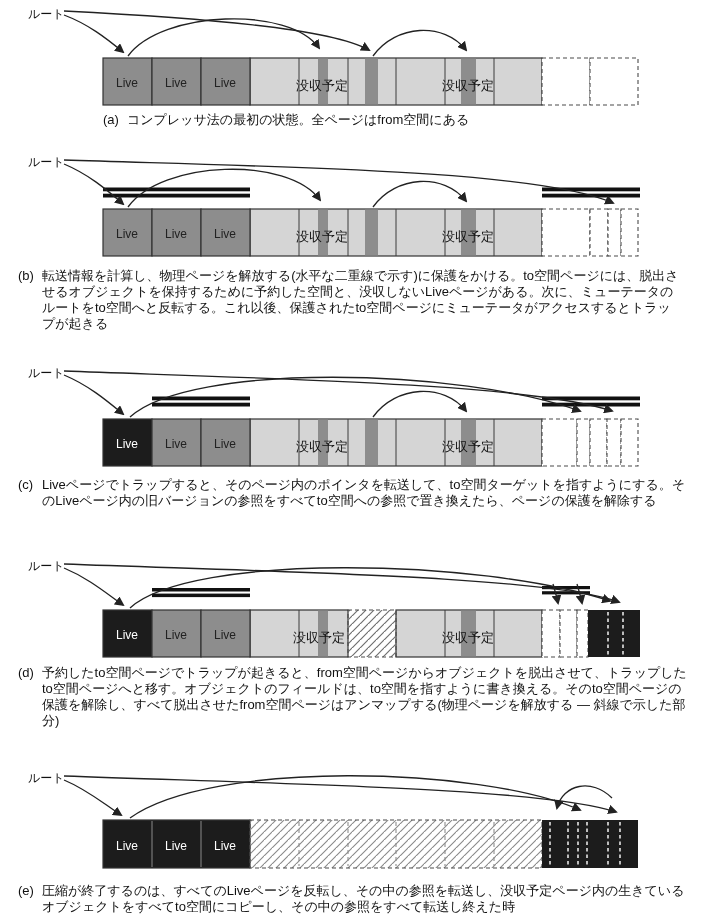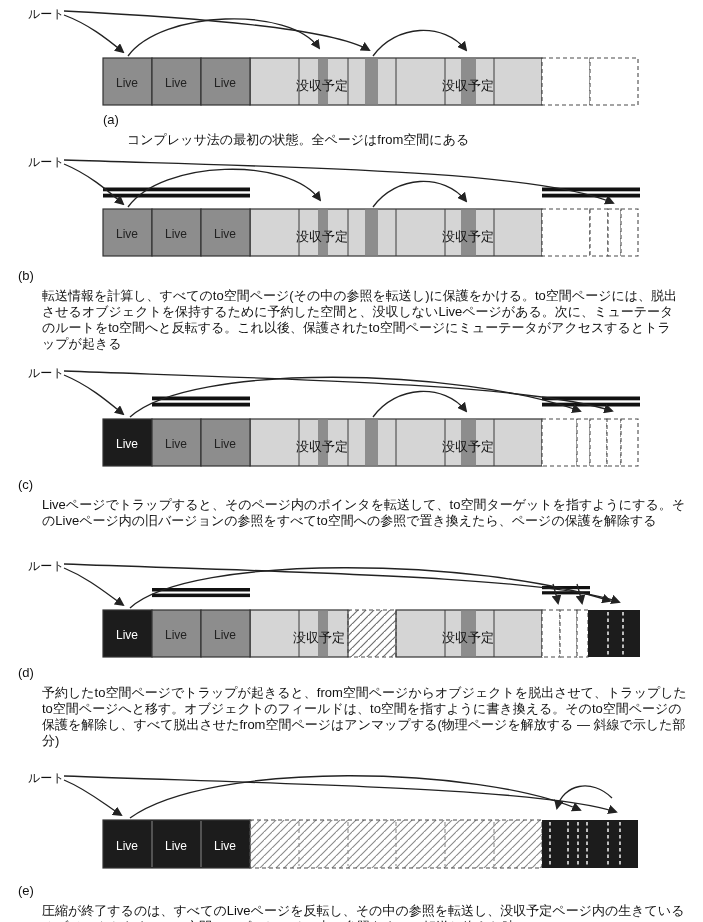--- a/index.html
+++ b/index.html
@@ -2,21 +2,21 @@
 <html><head>
 <meta charset="utf-8">
 <style>
   html,body{margin:0;padding:0;background:#ffffff;}
   #figure{position:relative;width:703px;height:922px;background:#ffffff;
           font-family:"Liberation Sans","DejaVu Sans",sans-serif;color:#111;overflow:hidden;}
   .dsvg{position:absolute;left:0;display:block;}
   #svg-a{top:0;}
   .cap{position:absolute;display:flex;font-size:13px;line-height:16px;color:#111;}
   .cap .tag{flex:none;width:24px;}
-  .cap .txt{flex:1;margin-top:20px;}
+  .cap .txt{flex:1;}
   
   .f-live{fill:#8d8d8d;}
   .f-cond{fill:#d5d5d5;}
   .f-stripe{fill:#8d8d8d;}
   .f-black{fill:#1c1c1c;}
   .cell-stroke{stroke:#333333;stroke-width:1.2;}
   .div-line{stroke:#3d3d3d;stroke-width:1;}
   .div-light{stroke:#8a8a8a;stroke-width:1;}
   .dash-stroke{stroke:#4a4a4a;stroke-width:1.1;stroke-dasharray:4 3;fill:#ffffff;}
   .dash-line{stroke:#4a4a4a;stroke-width:1.1;stroke-dasharray:4 3;}
@@ -117,21 +117,21 @@
     <text x="28" y="166" class="t-root">ルート</text>
     <g>
       <path class="arrow" marker-end="url(#mB)" d="M64,160 C280,167 540,170 613,203"></path>
       <path class="arrow" marker-end="url(#mB)" d="M64,164 C88,174 106,189 123,204"></path>
       <path class="arrow" marker-end="url(#mB)" d="M128,207 C162,160 288,156 320,200"></path>
       <path class="arrow" marker-end="url(#mB)" d="M373,207 C396,175 444,173 466,201"></path>
     </g>
   </svg>
   <div class="cap" style="top:268px;left:18px;width:666px;">
     <span class="tag">(b)</span>
-    <span class="txt">転送情報を計算し、すべてのto空間ページ(その中の参照を転送し)に保護をかける。to空間ページには、脱出させるオブジェクトを保持するために予約した空間と、没収しないLiveページがある。次に、ミューテータのルートをto空間へと反転する。これ以後、保護されたto空間ページにミューテータがアクセスするとトラップが起きる</span>
+    <span class="txt">転送情報を計算し、物理ページを解放する(水平な二重線で示す)に保護をかける。to空間ページには、脱出させるオブジェクトを保持するために予約した空間と、没収しないLiveページがある。次に、ミューテータのルートをto空間へと反転する。これ以後、保護されたto空間ページにミューテータがアクセスするとトラップが起きる</span>
   </div>
 
   <svg class="dsvg" style="top:360px" width="703" height="110" viewBox="0 360 703 110">
     <defs>
       <marker id="mC" viewBox="0 0 10 10" refX="8" refY="5" markerWidth="7.5" markerHeight="7.5" orient="auto">
         <path d="M0,0 L10,5 L0,10 z" fill="#222"></path>
       </marker>
     </defs>
     <g>
       <rect x="250" y="419" width="292" height="47" class="f-cond cell-stroke"></rect>

